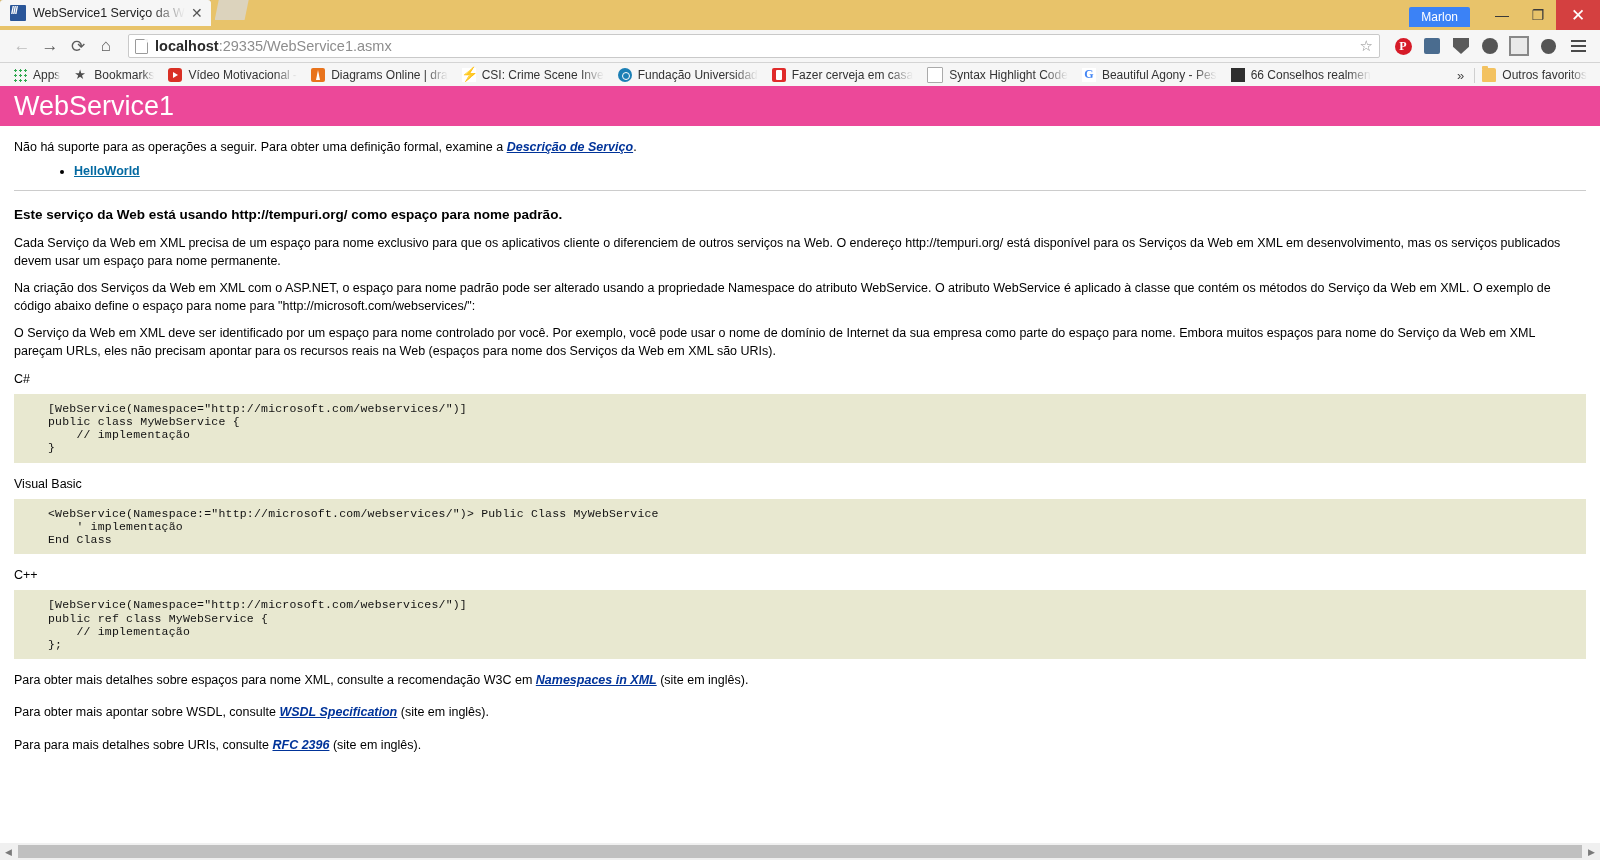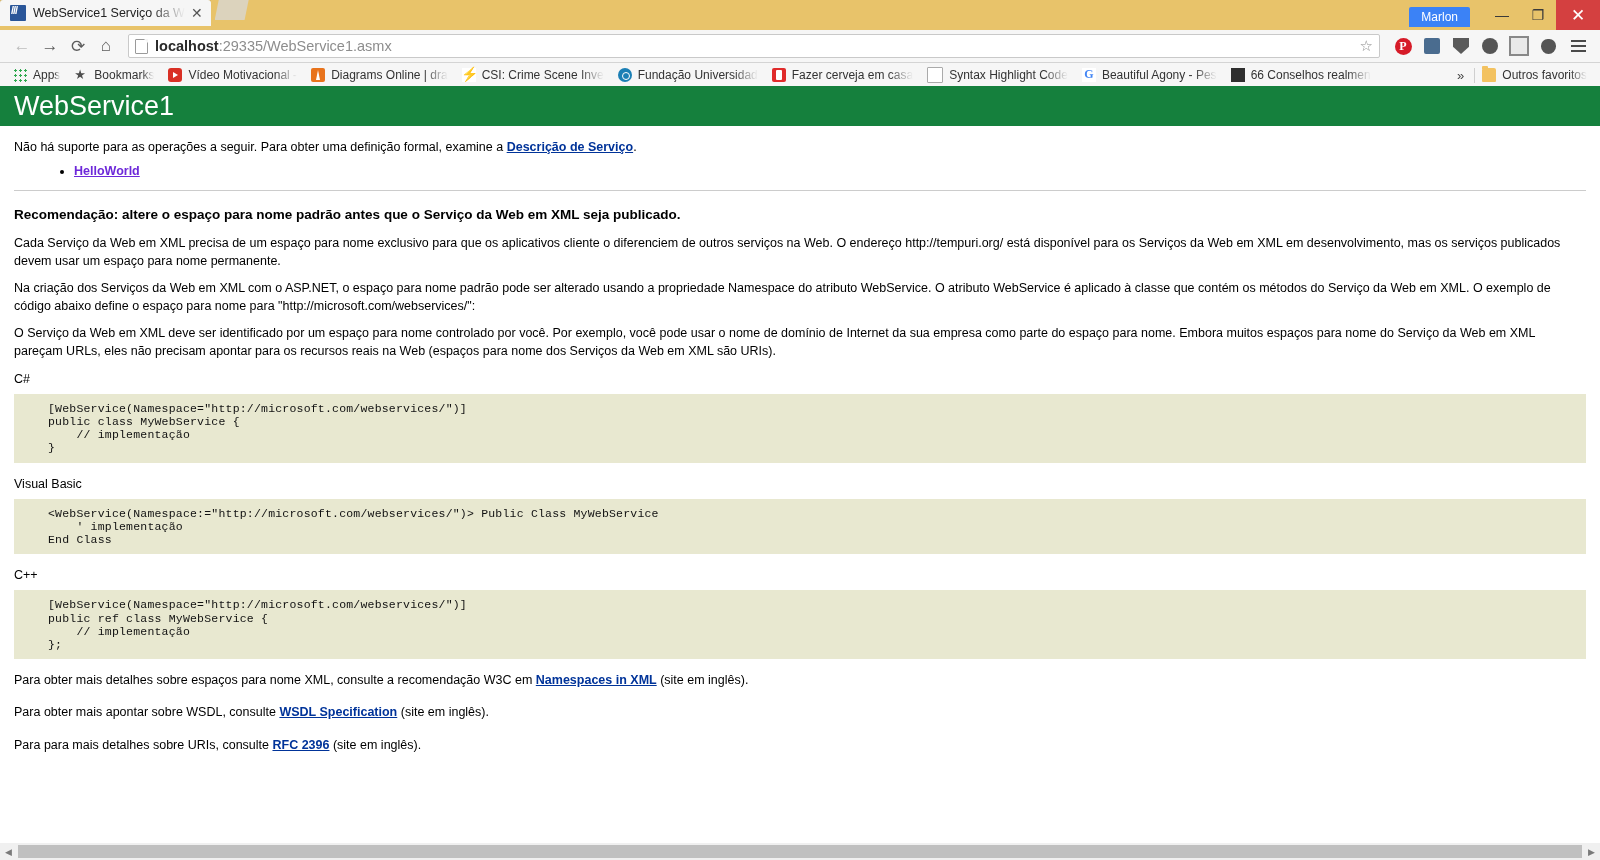--- a/index.html
+++ b/index.html
@@ -252,49 +252,50 @@
   
   .page {
     position: absolute;
     top: 86px; left: 0;
     width: 1600px;
     height: 774px;
     background: #fff;
     overflow: hidden;
   }
   .banner {
-    background: #15803d;
+    background: #ec4899;
     color: #ffffff;
     height: 40px;
     display: flex;
     align-items: center;
     padding-left: 14px;
     font-size: 27px;
     font-family: "Liberation Sans", sans-serif;
   }
   .content {
     padding: 12px 14px 0 14px;
     font-size: 12.5px;
     color: #000;
     line-height: 1.45;
   }
   .content p { margin: 0 0 9px 0; }
   .content p.tight { margin-bottom: 4px; }
   a.link {
     color: #003399;
     font-weight: bold;
     text-decoration: underline;
+    font-style: italic;
   }
   ul.ops {
     margin: 6px 0 0 0;
     padding-left: 60px;
     list-style: disc;
   }
   ul.ops li { margin: 2px 0; }
-  ul.ops a { color: #6d28d9; font-weight: bold; text-decoration: underline; }
+  ul.ops a { color: #0369a1; font-weight: bold; text-decoration: underline; }
 
   hr.sep {
     border: none;
     border-top: 1px solid #cccccc;
     margin: 10px 0 14px 0;
   }
   .bold-note { font-weight: bold; font-size: 13.5px; margin: 0 0 12px 0; }
   .code-label { font-size: 12.5px; margin: 4px 0 6px 0; font-family: "Liberation Sans", sans-serif; }
   pre.code {
     background: #e8e8d0;
@@ -451,21 +452,21 @@
     <div class="content">
 
       <p class="tight"><span>Não há suporte para as operações a seguir. Para obter uma definição formal, examine a </span><a class="link" href="#">Descrição de Serviço</a><span>.</span></p>
 
       <ul class="ops" id="operations-list">
           <li><a href="#">HelloWorld</a></li>
         </ul>
 
       <hr class="sep">
 
-      <p class="bold-note">Recomendação: altere o espaço para nome padrão antes que o Serviço da Web em XML seja publicado.</p>
+      <p class="bold-note">Este serviço da Web está usando http://tempuri.org/ como espaço para nome padrão.</p>
 
       <p>Cada Serviço da Web em XML precisa de um espaço para nome exclusivo para que os aplicativos cliente o diferenciem de outros serviços na Web. O endereço http://tempuri.org/ está disponível para os Serviços da Web em XML em desenvolvimento, mas os serviços publicados devem usar um espaço para nome permanente.</p>
       <p>Na criação dos Serviços da Web em XML com o ASP.NET, o espaço para nome padrão pode ser alterado usando a propriedade Namespace do atributo WebService. O atributo WebService é aplicado à classe que contém os métodos do Serviço da Web em XML. O exemplo de código abaixo define o espaço para nome para "http://microsoft.com/webservices/":</p>
       <p>O Serviço da Web em XML deve ser identificado por um espaço para nome controlado por você. Por exemplo, você pode usar o nome de domínio de Internet da sua empresa como parte do espaço para nome. Embora muitos espaços para nome do Serviço da Web em XML pareçam URLs, eles não precisam apontar para os recursos reais na Web (espaços para nome dos Serviços da Web em XML são URIs).</p>
 
       <div id="code-samples">
           <div class="code-label">C#</div>
           <pre class="code">[WebService(Namespace="http://microsoft.com/webservices/")]
 public class MyWebService {
     // implementação

